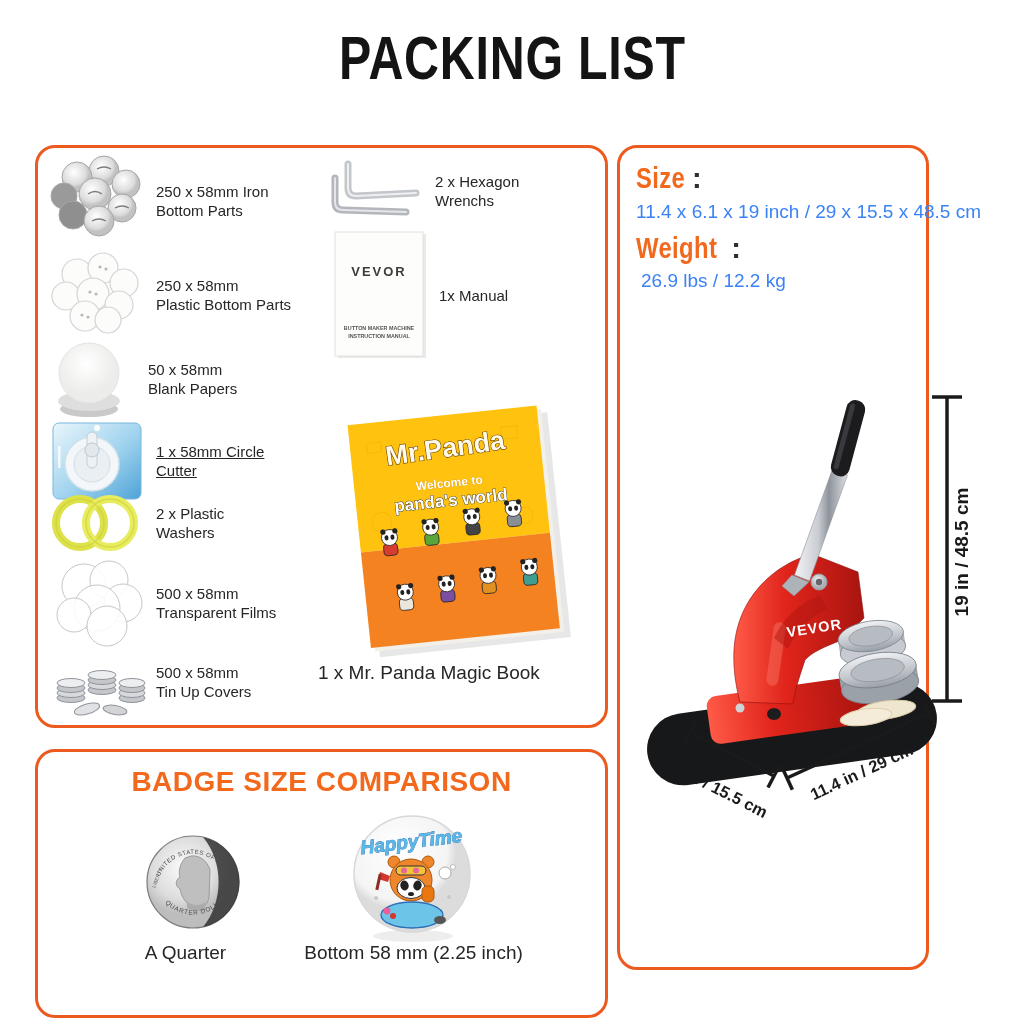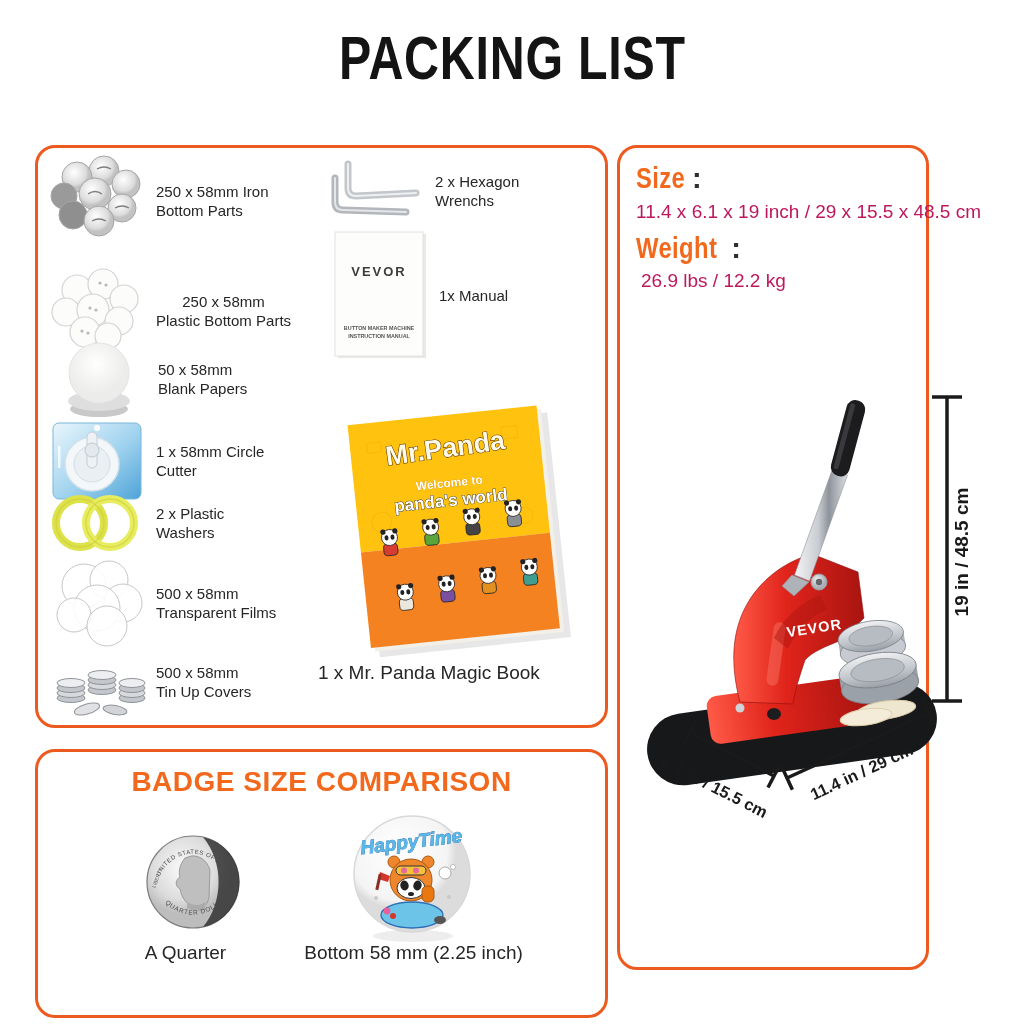--- a/index.html
+++ b/index.html
@@ -21,21 +21,21 @@
   .item-text div{white-space:nowrap;}
   .book-label{position:absolute;left:280px;top:514px;width:290px;
               font-size:19px;color:var(--text);white-space:nowrap;}
   .badge-heading{position:absolute;left:0;top:14px;width:100%;text-align:center;
                  font-size:28px;font-weight:800;letter-spacing:.5px;color:var(--orange);white-space:nowrap;}
   .under-label{position:absolute;font-size:19px;color:var(--text);text-align:center;white-space:nowrap;}
   .spec-h{position:absolute;white-space:nowrap;}
   .spec-h .lbl{display:inline-block;font-size:29px;font-weight:900;color:var(--orange);
                transform:scaleX(.82);transform-origin:left center;letter-spacing:.5px;}
   .spec-h .colon{font-size:29px;font-weight:900;color:#2e2e2e;margin-left:-4px;}
-  .spec-v{position:absolute;font-size:19px;color:#be185d;white-space:nowrap;}
+  .spec-v{position:absolute;font-size:19px;color:#3b82f6;white-space:nowrap;}
   svg text{font-family:"Liberation Sans",sans-serif;}
 </style>
 </head>
 <body>
 
 <div class="page">
 
   <div class="title-wrap">
     <span class="title">PACKING LIST</span>
   </div>
@@ -69,21 +69,21 @@
               <path d="M68,55 Q75,51 82,55"></path>
           </g>
         </svg>
       </div>
       <div class="item-text">
         <div>250 x 58mm Iron</div>
         <div>Bottom Parts</div>
       </div>
     </div>
 
-    <div class="item-row" style="left:8px;top:120px;text-align:center;">
+    <div class="item-row" style="left:8px;top:104px;">
       <div class="item-icon">
         <svg width="100" height="86" viewBox="0 0 100 86">
           <g stroke="#d4d4d4" stroke-width="1.2" fill="#fcfcfb">
             <circle cx="30" cy="22" r="15"></circle>
               <circle cx="56" cy="16" r="15"></circle>
               <circle cx="77" cy="31" r="14"></circle>
             <circle cx="19" cy="44" r="14"></circle>
               <circle cx="46" cy="42" r="16"></circle>
               <circle cx="72" cy="53" r="14"></circle>
             <circle cx="38" cy="64" r="15"></circle>
@@ -98,41 +98,41 @@
               <circle cx="41" cy="65" r="1.6"></circle>
           </g>
         </svg>
       </div>
       <div class="item-text">
         <div>250 x 58mm</div>
         <div>Plastic Bottom Parts</div>
       </div>
     </div>
 
-    <div class="item-row" style="left:10px;top:190px;">
+    <div class="item-row" style="left:0;top:190px;">
       <div class="item-icon">
         <svg width="100" height="82" viewBox="0 0 100 82">
           <defs>
               <radialGradient id="paperG" cx="45%" cy="35%">
                 <stop offset="0%" stop-color="#ffffff"></stop>
                 <stop offset="100%" stop-color="#ececea"></stop>
               </radialGradient>
             </defs>
           <ellipse cx="50" cy="71" rx="29" ry="8" fill="#c9c9c9"></ellipse>
           <ellipse cx="50" cy="63" rx="31" ry="10" fill="#dedede"></ellipse>
           <circle cx="50" cy="35" r="30" fill="url(#paperG)" stroke="#e4e4e2" stroke-width="1"></circle>
         </svg>
       </div>
       <div class="item-text">
         <div>50 x 58mm</div>
         <div>Blank Papers</div>
       </div>
     </div>
 
-    <div class="item-row" style="left:8px;top:270px;">
+    <div class="item-row" style="left:8px;top:270px;text-decoration:underline;">
       <div class="item-icon">
         <svg width="100" height="86" viewBox="0 0 100 86">
           <defs>
               <linearGradient id="cardG" x1="0" y1="0" x2="1" y2="1">
                 <stop offset="0%" stop-color="#eaf6fc"></stop>
                 <stop offset="55%" stop-color="#9fd2ee"></stop>
                 <stop offset="100%" stop-color="#4ea3d8"></stop>
               </linearGradient>
             </defs>
           <rect x="6" y="5" width="88" height="76" rx="6" fill="url(#cardG)" stroke="#79b8da" stroke-width="1"></rect>

